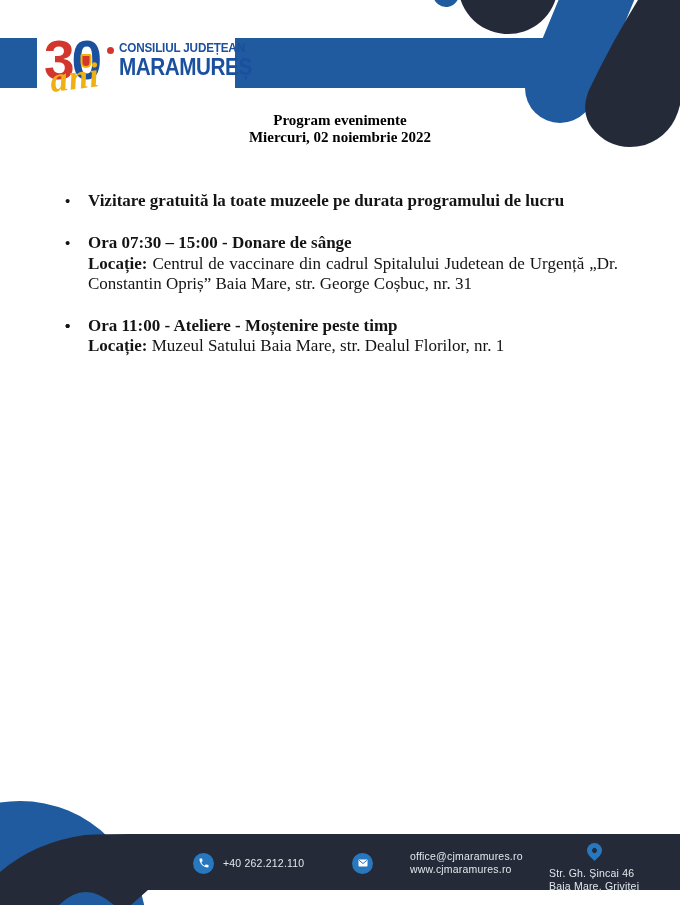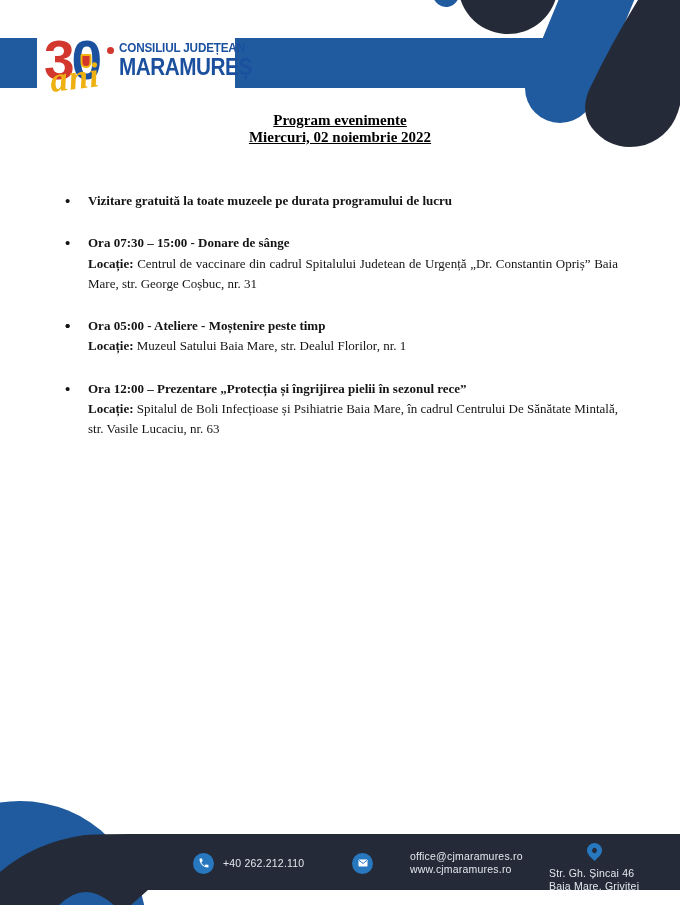--- a/index.html
+++ b/index.html
@@ -17,27 +17,27 @@
   .shield { position:absolute; left:54%; top:52%; transform:translate(-50%,-50%); width:11px; height:14px;
             background:#d3362d; border:2px solid #f2b40c; border-radius:2px 2px 7px 7px; box-sizing:border-box; }
   .logo-dot { position:absolute; left:63px; top:13px; width:7px; height:7px; background:#d3362d; border-radius:50%; }
   .logo-ani { position:absolute; left:6px; top:24px; font-family:"Liberation Serif", serif; font-style:italic; font-weight:bold;
               font-size:35px; color:#eeb111; transform:rotate(-7deg); letter-spacing:1px; }
   .org-text { position:absolute; left:119px; top:41px; z-index:2; color:#1b509f; font-family:"Liberation Sans", sans-serif;
               transform:scaleX(.9); transform-origin:left top; white-space:nowrap; }
   .org-l1 { font-size:13px; font-weight:700; letter-spacing:-0.2px; line-height:14px; }
   .org-l2 { font-size:23px; font-weight:700; letter-spacing:-0.5px; line-height:25px; }
   
-  .doc-head { position:absolute; left:0; top:112px; width:680px; text-align:center; z-index:1; color:#000;text-decoration:underline; }
+  .doc-head { position:absolute; left:0; top:112px; width:680px; text-align:center; z-index:1; color:#000; }
   .doc-title { font-size:15px; font-weight:bold; }
   .doc-date  { font-size:15px; font-weight:bold; }
   
   .events { position:absolute; left:62px; top:191px; width:556px; z-index:1; list-style:none; margin:0; padding:0; }
   .events li { position:relative; padding-left:26px; margin-bottom:22px; text-align:justify;
-               font-size:13px; line-height:20.3px; color:#141414; }
+               font-size:17px; line-height:20.3px; color:#141414; }
   .events li::before { content:"•"; position:absolute; left:3px; top:0; font-size:15px; font-weight:bold; }
   .ev-title { font-weight:bold; }
   .ev-loc { display:block;font-family:Liberation Serif, serif; }
   .loc-label { font-weight:bold; }
   
   .deco-bottom { position:absolute; left:0; bottom:0; width:680px; height:130px; z-index:0; }
   .footer-items { position:absolute; left:0; top:843px; width:680px; height:40px; z-index:2;
                   font-family:"Liberation Sans", sans-serif; color:#e3e7ec; }
   .f-item { position:absolute; display:flex; align-items:center; gap:9px; height:40px; }
   .f-phone { left:193px; } .f-mail { left:352px;gap:37px; } .f-addr { left:549px;flex-direction:column; }
@@ -74,22 +74,21 @@
 
 <div class="doc-head">
   <div class="doc-title">Program evenimente</div>
   <div class="doc-date">Miercuri, 02 noiembrie 2022</div>
 </div>
 
 <ul class="events" id="events-list">
     <li><span class="ev-title">Vizitare gratuită la toate muzeele pe durata programului de lucru</span></li>
     <li><span class="ev-title">Ora 07:30 – 15:00 - Donare de sânge</span><span class="ev-loc"><b class="loc-label">Locație:</b> Centrul de vaccinare din cadrul Spitalului Judetean de Urgență „Dr. Constantin Opriș” Baia Mare, str. George Coșbuc, nr. 31</span></li>
     <li></li>
-    <li><span class="ev-title">Ora 05:00 -  Ateliere - Moștenire peste timp</span><span class="ev-loc"><b class="loc-label">Locație:</b> Muzeul Satului Baia Mare, str. Dealul Florilor, nr. 1</span></li>
-    <li><span class="ev-title">Ora 12:00 – Prezentare „Protecția și îngrijirea pielii în sezonul rece”</span><span class="ev-loc"><b class="loc-label">Locație:</b> Spitalul de Boli Infecțioase și Psihiatrie Baia Mare, în cadrul Centrului De Sănătate Mintală, str. Vasile Lucaciu, nr. 63</span></li>
+    <li><span class="ev-title">Ora 11:00 -  Ateliere - Moștenire peste timp</span><span class="ev-loc"><b class="loc-label">Locație:</b> Muzeul Satului Baia Mare, str. Dealul Florilor, nr. 1</span></li>
   </ul>
 
 <svg class="deco-bottom" viewBox="0 0 680 130" aria-hidden="true">
   <circle cx="20" cy="152" r="126" fill="#1f5b9e"></circle>
   <path d="M 0 130 L 0 97 Q 35 67 85 60 Q 105 59 130 59 L 680 59 L 680 115 L 148 115 L 131 130 L 114 130 Q 99 117 86 117 Q 72 117 59 130 Z" fill="#242a38"></path>
 </svg>
 
 <div class="footer-items">
   <div class="f-item f-phone">
     <span class="circ-ic">

